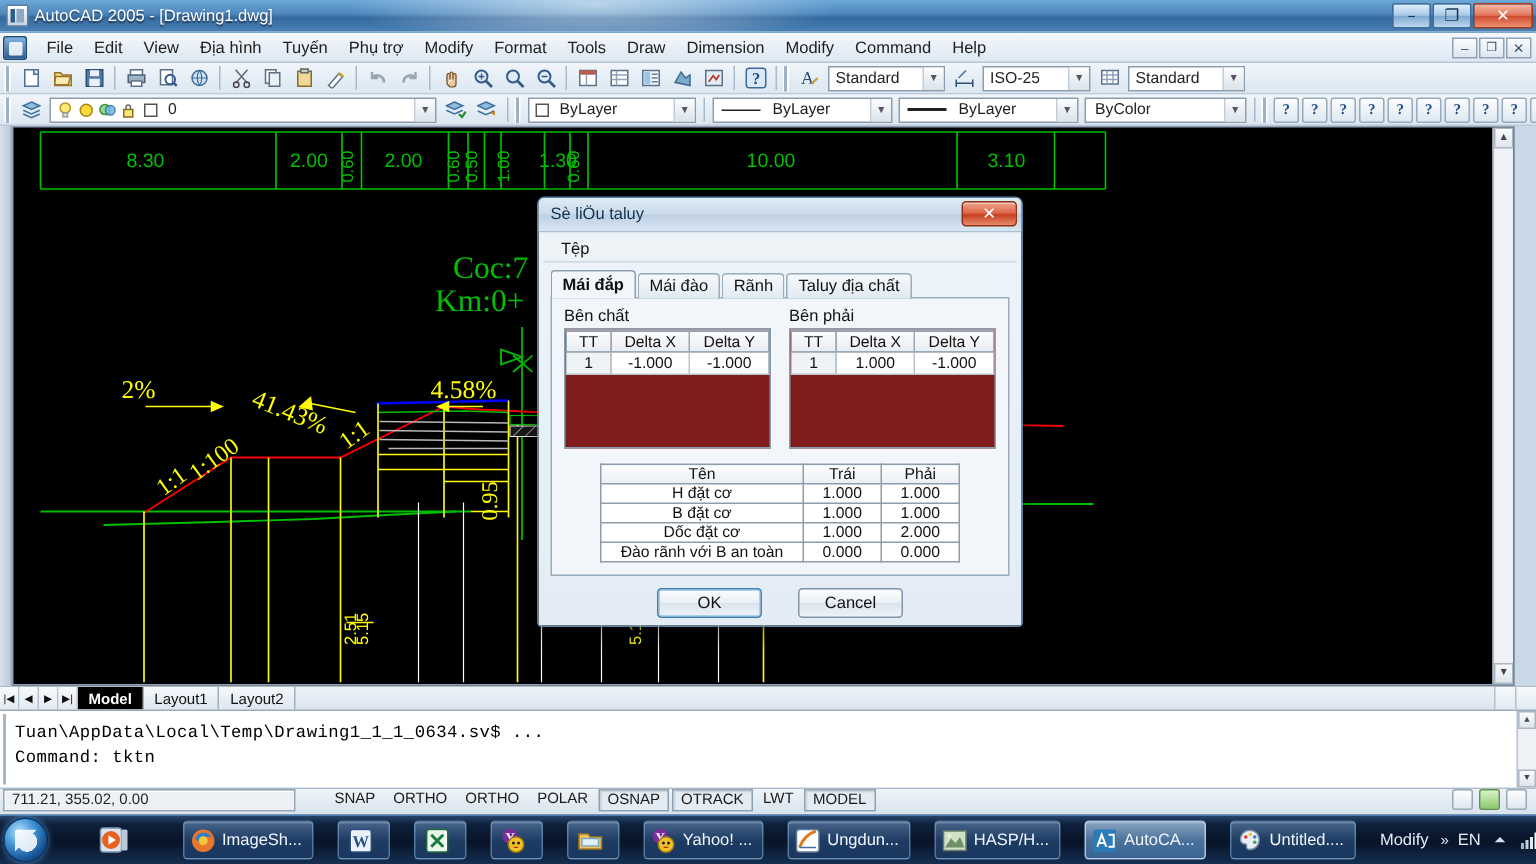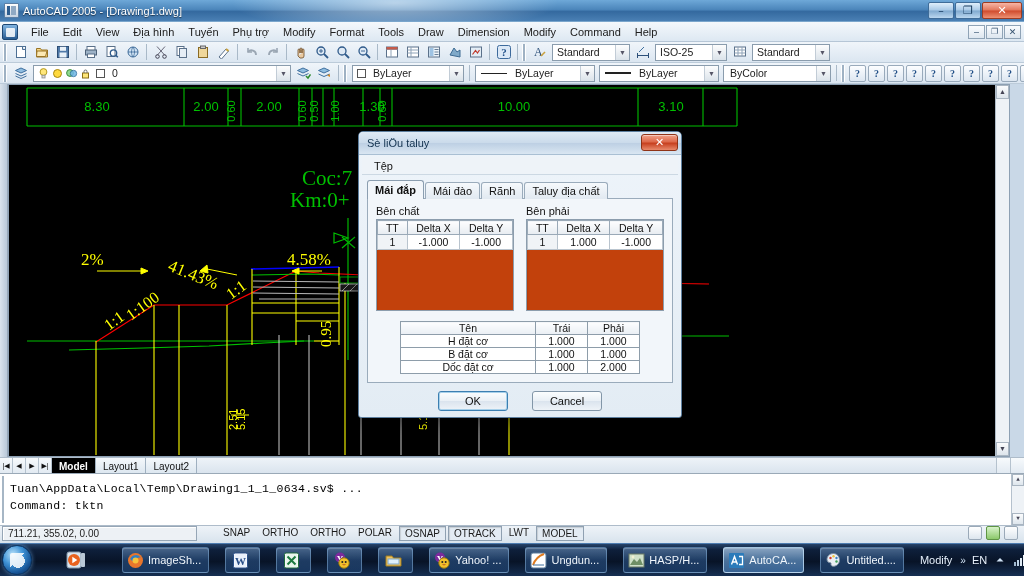--- a/index.html
+++ b/index.html
@@ -243,21 +243,21 @@
     border-color:#8b9eb0; position:relative; top:0px;
   }
   .tabpanel {
     flex:1; border:1px solid #9aabbb; background:#f2f6fa;
     margin-top:-1px; padding: 6px 8px 8px 8px; display:flex; flex-direction:column;
   }
   .side-row { display:flex; gap: 12px; }
   .side-col { flex:1; display:flex; flex-direction:column;}
   .side-label { font-size:11px; color:#111; margin-bottom:2px;}
   .grid-box {
-    border:1px solid #8c9dad; background:#c2410c; height:92px; overflow:hidden;
+    border:1px solid #8c9dad; background:#7f1d1d; height:80px; overflow:hidden;
     box-shadow: inset 1px 1px 1px rgba(0,0,0,.08);
   }
   table.delta { border-collapse: collapse; width:100%; font-size:10.5px;}
   table.delta th {
     background: linear-gradient(180deg,#fdfdfe,#e7ecf1);
     border:1px solid #9aa9b7; font-weight: normal; color:#111;
     height:14px; padding:0 2px;
   }
   table.delta td {
     border:1px solid #b9c4ce; text-align:center; height:14px; color:#111; background:#fff;
@@ -943,20 +943,25 @@
             <tr>
               <td class="name">B đặt cơ</td>
               <td class="num">1.000</td>
               <td class="num">1.000</td>
             </tr>
             <tr>
               <td class="name">Dốc đặt cơ</td>
               <td class="num">1.000</td>
               <td class="num">2.000</td>
             </tr>
+            <tr>
+              <td class="name">Đào rãnh với B an toàn</td>
+              <td class="num">0.000</td>
+              <td class="num">0.000</td>
+            </tr>
           </tbody>
         </table>
       </div>
     </div>
 
     <div id="dlg-buttons">
       <div class="dbtn default">OK</div>
       <div class="dbtn">Cancel</div>
     </div>
   </div>

